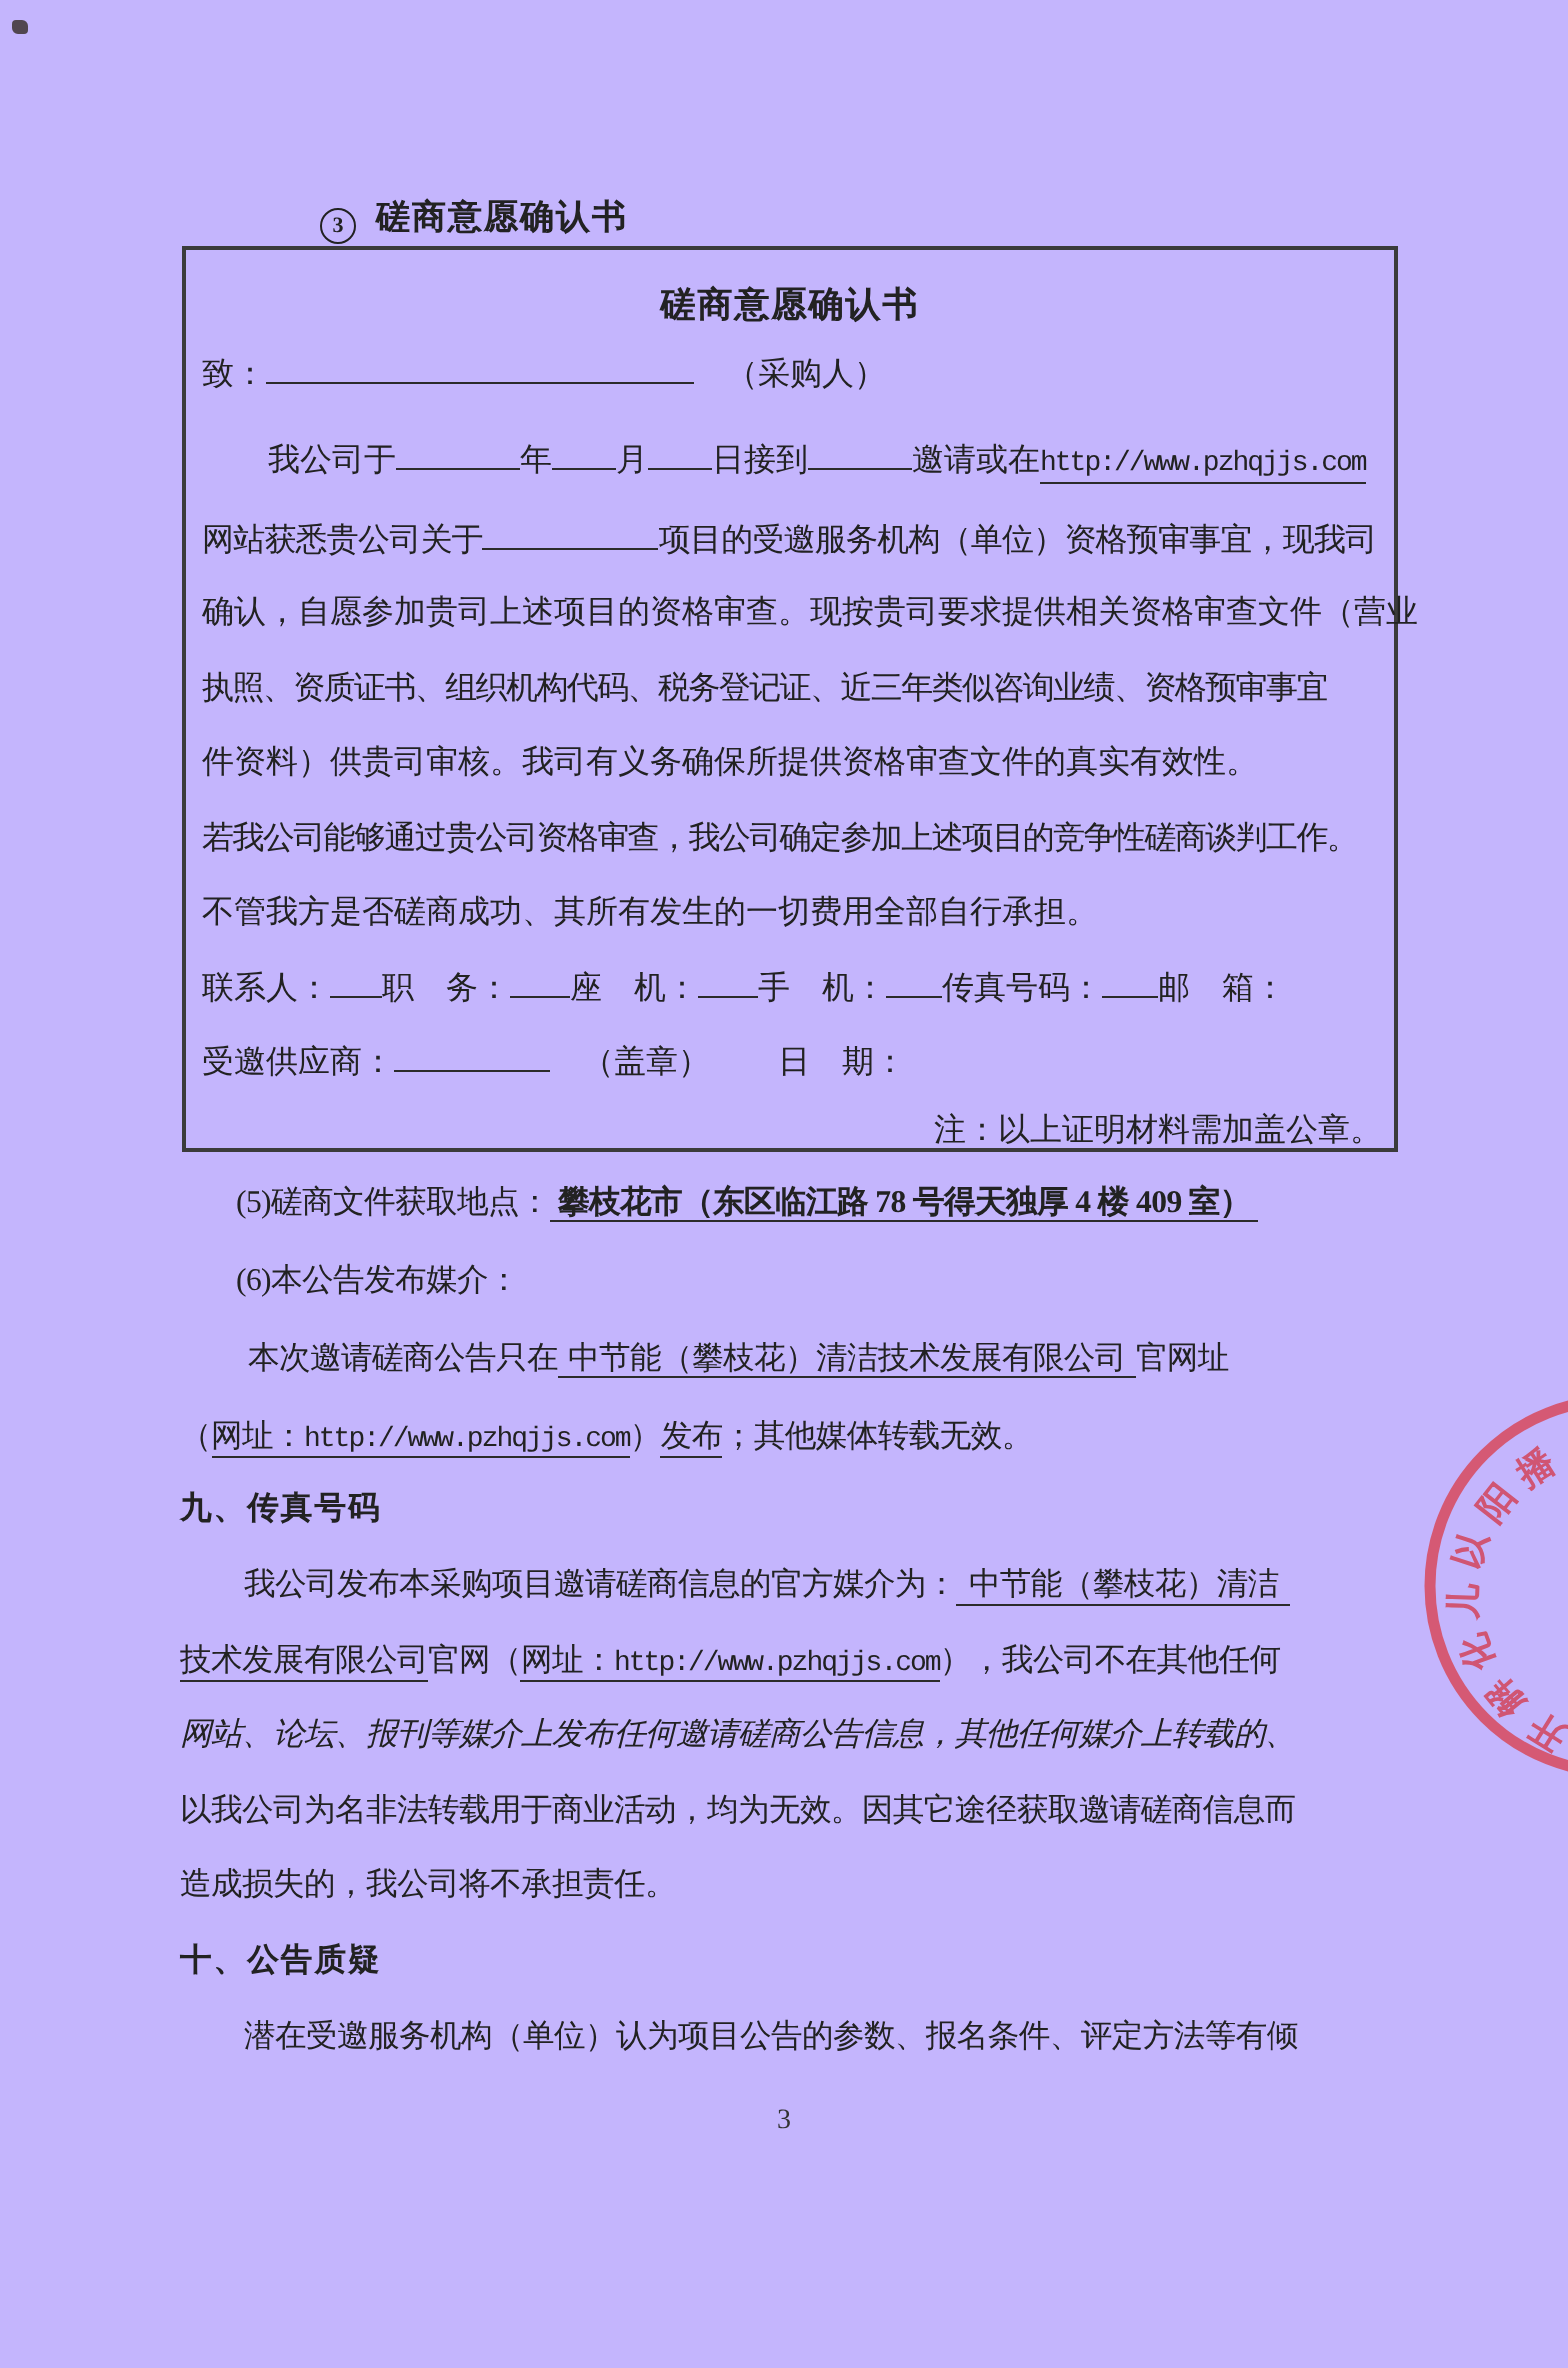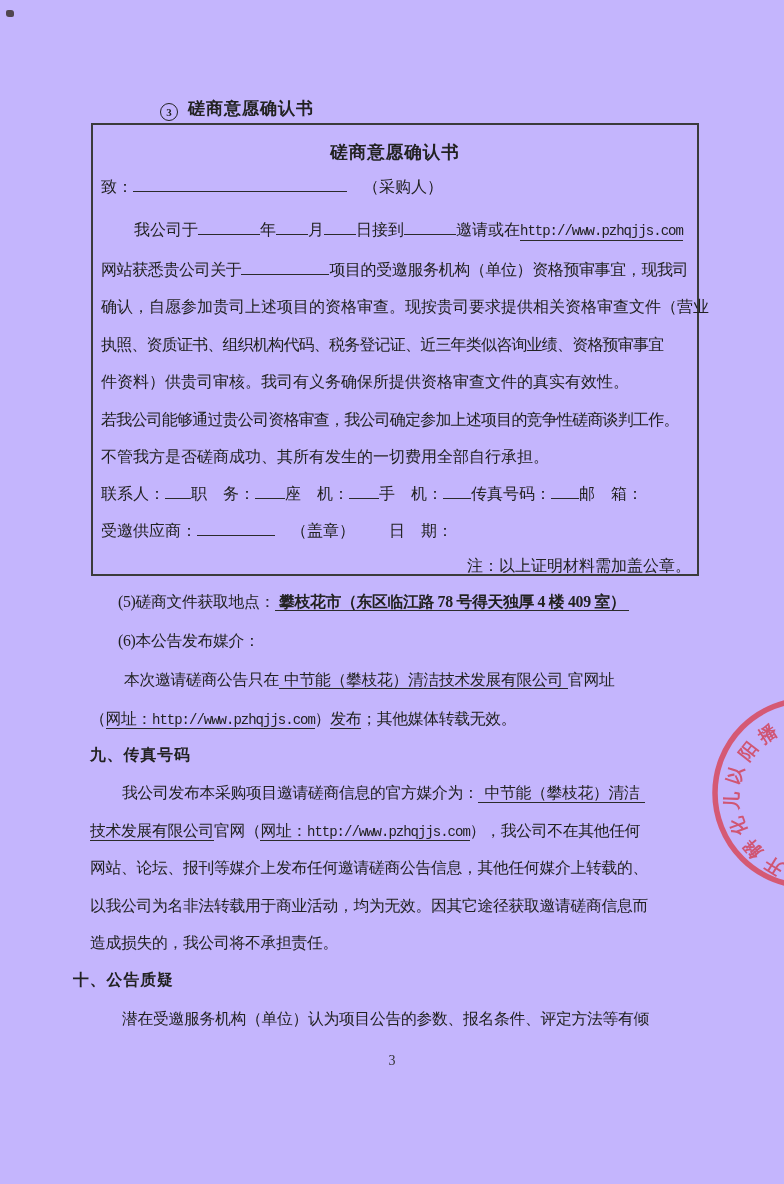--- a/index.html
+++ b/index.html
@@ -122,25 +122,25 @@
   <div class="bline h-bold" style="left:90px; top:744px;">九、传真号码</div>
 
   <div class="bline" style="left:90px; top:820px;">
     <span class="u">技术发展有限公司</span><span>官网（</span><span class="u"><span>网址：</span><span class="mono">http://www.pzhqjjs.com</span></span><span>），我公司不在其他任何</span>
   </div>
 
   <div class="bline" style="left:122px; top:782px;">
     <span>我公司发布本采购项目邀请磋商信息的官方媒介为：</span><span class="u" style="padding:0 6px 1px 6px;">中节能（攀枝花）清洁</span>
   </div>
 
-  <div class="bline" style="left:90px; top:857px;">网站、论坛、报刊等媒介上发布任何邀请磋商公告信息，其他任何媒介上转载的、</div>
+  <div class="bline" style="left:90px; top:857px;font-style:italic;">网站、论坛、报刊等媒介上发布任何邀请磋商公告信息，其他任何媒介上转载的、</div>
   <div class="bline" style="left:90px; top:895px;">以我公司为名非法转载用于商业活动，均为无效。因其它途径获取邀请磋商信息而</div>
   <div class="bline" style="left:90px; top:932px;">造成损失的，我公司将不承担责任。</div>
 
-  <div class="bline h-bold" style="left:73px; top:970px;font-family:Liberation Mono, monospace;">十、公告质疑</div>
+  <div class="bline h-bold" style="left:90px; top:970px;">十、公告质疑</div>
   <div class="bline" style="left:122px; top:1008px;">潜在受邀服务机构（单位）认为项目公告的参数、报名条件、评定方法等有倾</div>
 
   <div class="page-num">3</div>
 
   <svg class="seal" viewBox="0 0 76 196">
     <circle cx="100" cy="99" r="93" fill="none" stroke="#d8495c" stroke-width="5.5" opacity="0.85"></circle>
     <g fill="#d34055" opacity="0.82" font-size="18" font-weight="bold" text-anchor="middle" font-family="'Liberation Serif','DejaVu Serif',serif">
       <text x="63" y="45" transform="rotate(-32 63 45)">播</text>
       <text x="45" y="61" transform="rotate(-52 45 61)">阳</text>
       <text x="33" y="83" transform="rotate(-72 33 83)">以</text>

